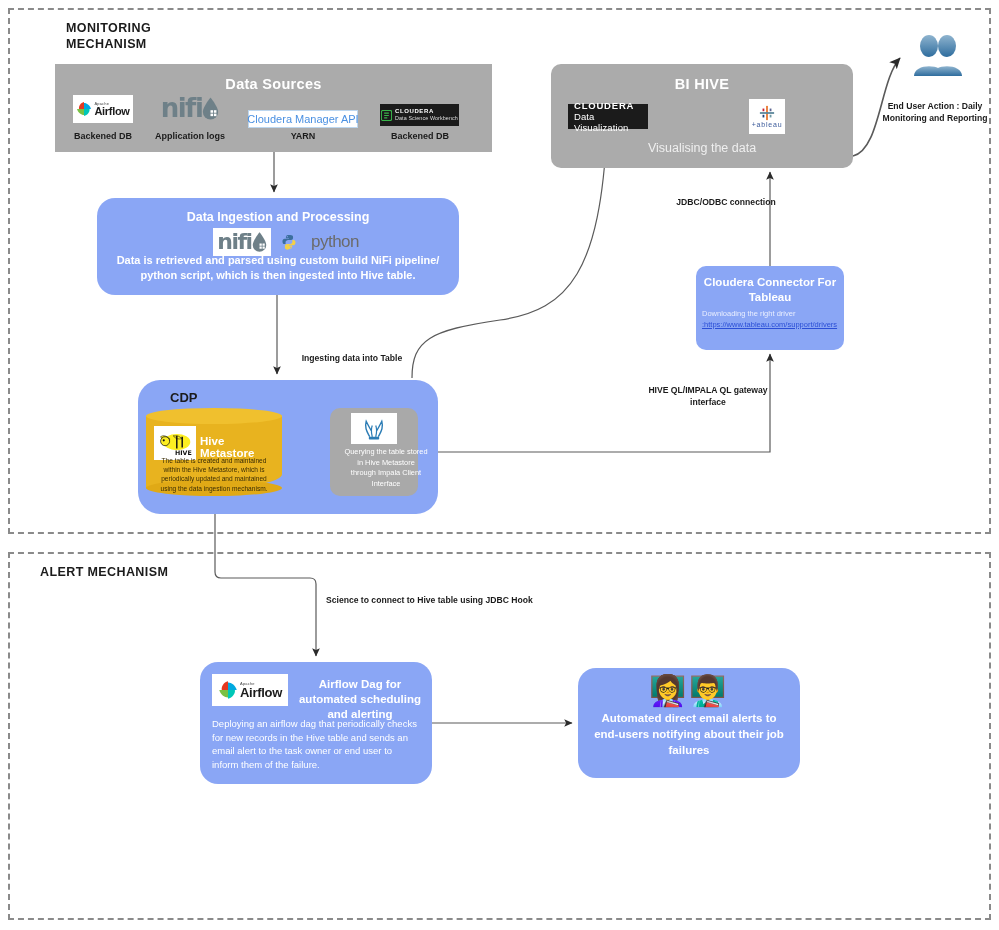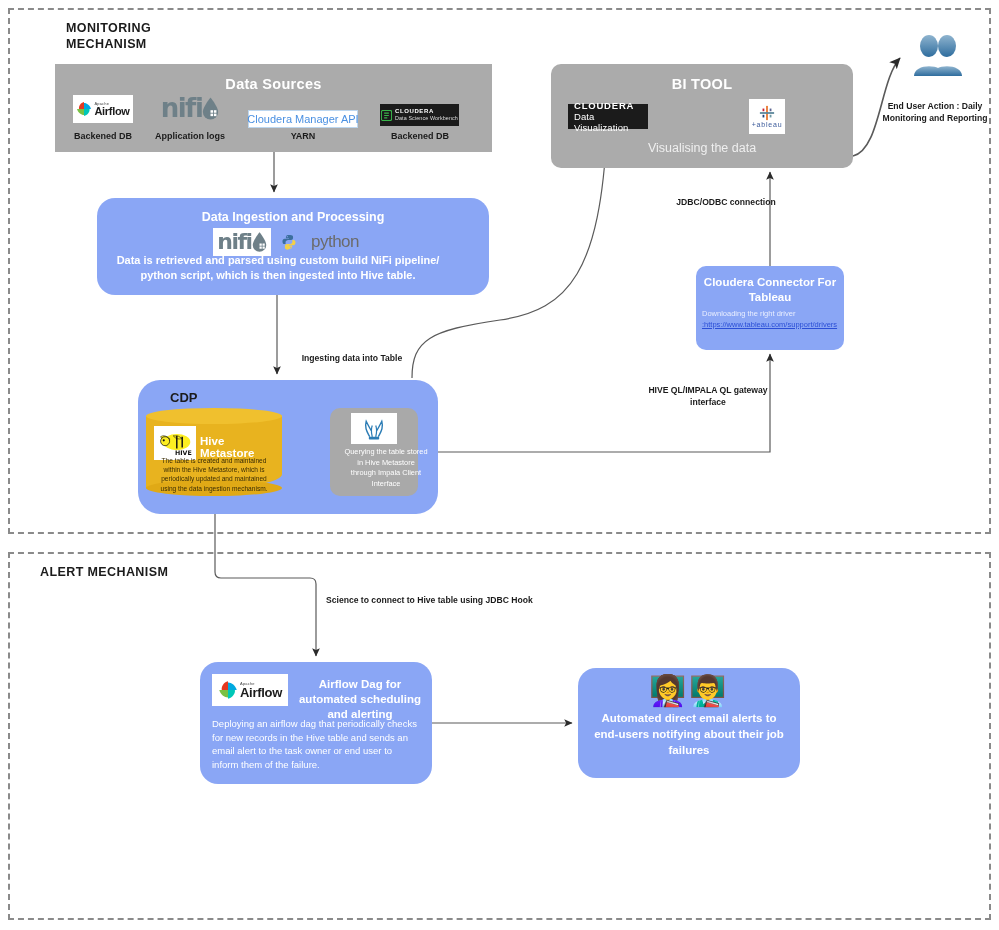--- a/index.html
+++ b/index.html
@@ -32,21 +32,21 @@
   .chip{position:absolute;background:#ffffff;display:flex;align-items:center;
         justify-content:center;box-sizing:border-box;}
   .src-caption{position:absolute;font-size:9px;font-weight:bold;color:#1b1b1b;
                text-align:center;}
 
   
   .blue-box{position:absolute;background:#8aa6f5;border-radius:18px;box-sizing:border-box;}
   .blue-title{color:#ffffff;font-weight:bold;text-align:center;}
   .blue-body{color:#ffffff;text-align:center;font-weight:bold;}
 
-  #box-ingestion{left:97px;top:198px;width:392px;height:97px;}
+  #box-ingestion{left:97px;top:198px;width:362px;height:97px;}
   #ing-title{position:absolute;left:0;top:12px;width:100%;font-size:12.5px;}
   #ing-body{position:absolute;left:14px;top:55px;width:334px;font-size:11px;line-height:15px;}
 
   #box-cdp{left:138px;top:380px;width:300px;height:134px;border-radius:22px;}
   #cdp-title{position:absolute;left:32px;top:10px;font-size:13px;color:#1b1b1b;
              font-weight:bold;text-align:left;}
 
   #box-connector{left:696px;top:266px;width:148px;height:84px;border-radius:10px;}
   #conn-title{position:absolute;left:6px;top:9px;width:136px;font-size:11.5px;line-height:15px;}
   #conn-sub{position:absolute;left:6px;top:42px;width:136px;font-size:7.5px;
@@ -217,21 +217,21 @@
       </svg>
       <div class="cdsw-text">
         <span class="cdsw-1">CLOUDERA</span>
         <span class="cdsw-2">Data Science Workbench</span>
       </div>
     </div>
   </div>
   <div class="src-caption" style="left:380px;top:131px;width:80px;">Backened  DB</div>
 
   <div class="grey-box" id="box-bi-tool">
-    <div class="grey-title">BI TOOL</div>
+    <div class="grey-title">BI HIVE</div>
     <div id="bi-sub">Visualising the data</div>
   </div>
 
   <div class="chip" style="left:568px;top:104px;width:80px;height:25px;padding:0;">
     <div class="cdv">
       <span class="cdv-1">CLOUDERA</span>
       <span class="cdv-2">Data Visualization</span>
     </div>
   </div>
 

